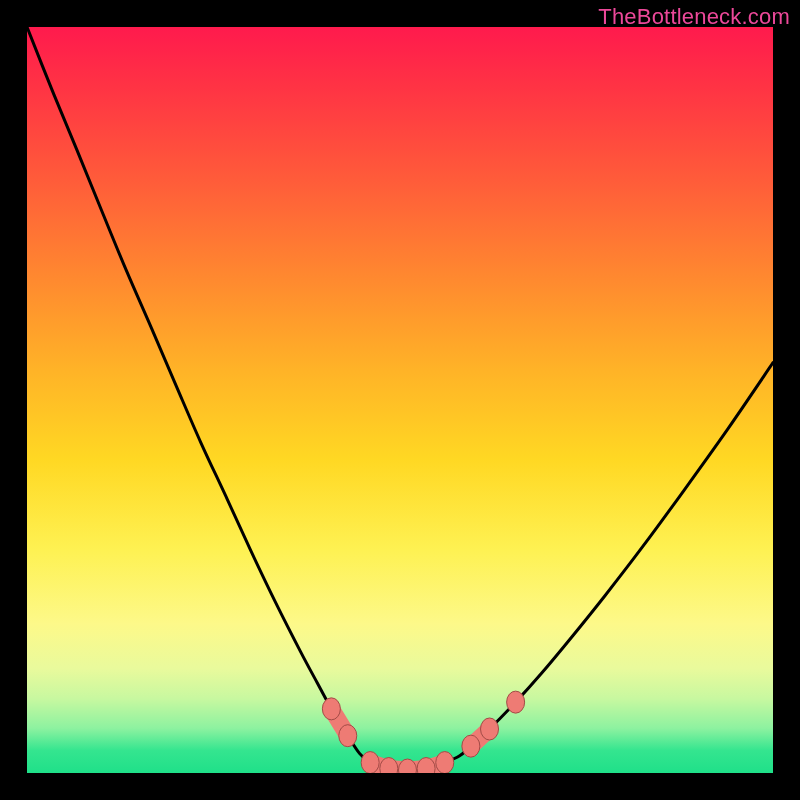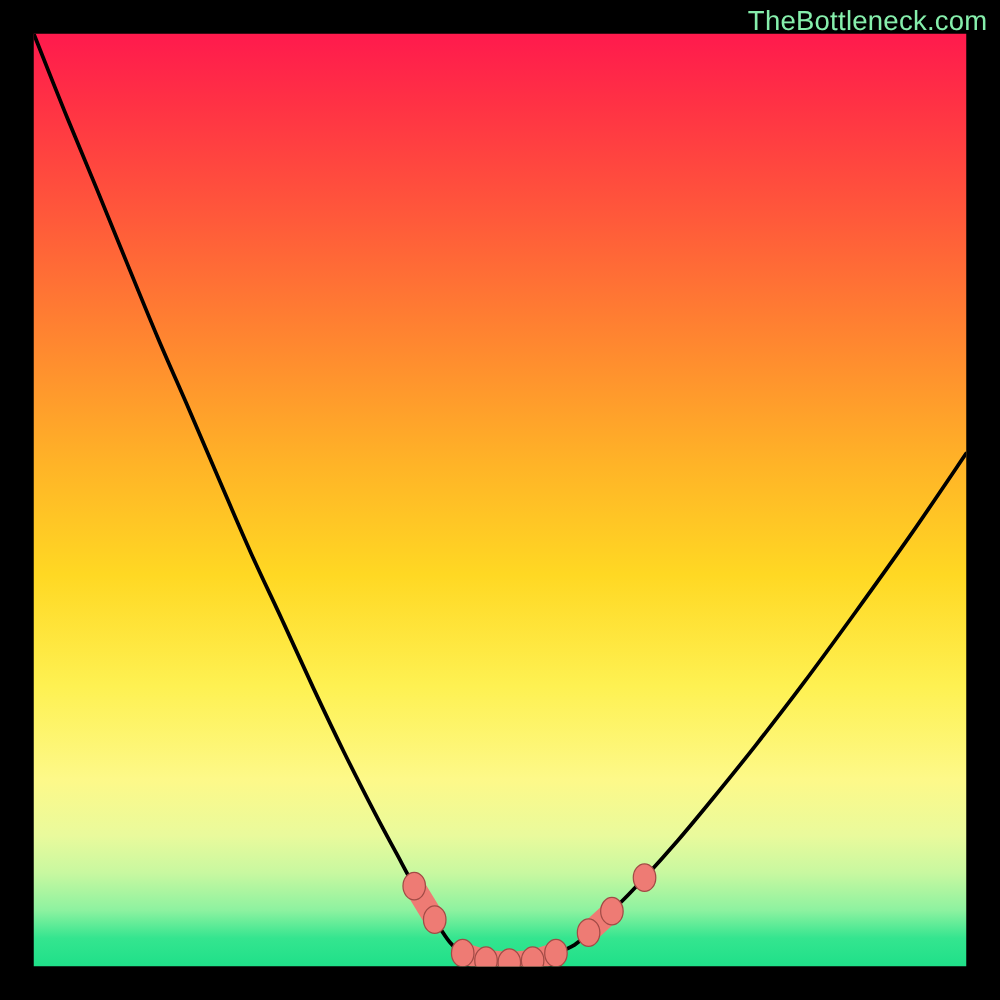--- a/index.html
+++ b/index.html
@@ -43,21 +43,21 @@
   }
   .curve-layer {
     position: absolute;
     left: 0;
     top: 0;
   }
   .watermark {
     position: absolute;
     top: 4px;
     right: 10px;
-    color: #86efac;
+    color: #ec4899;
     font-size: 22px;
     letter-spacing: 0.2px;
     font-weight: 400;
     user-select: none;
   }
 </style>
 </head>
 <body>
 
 <div class="frame">

